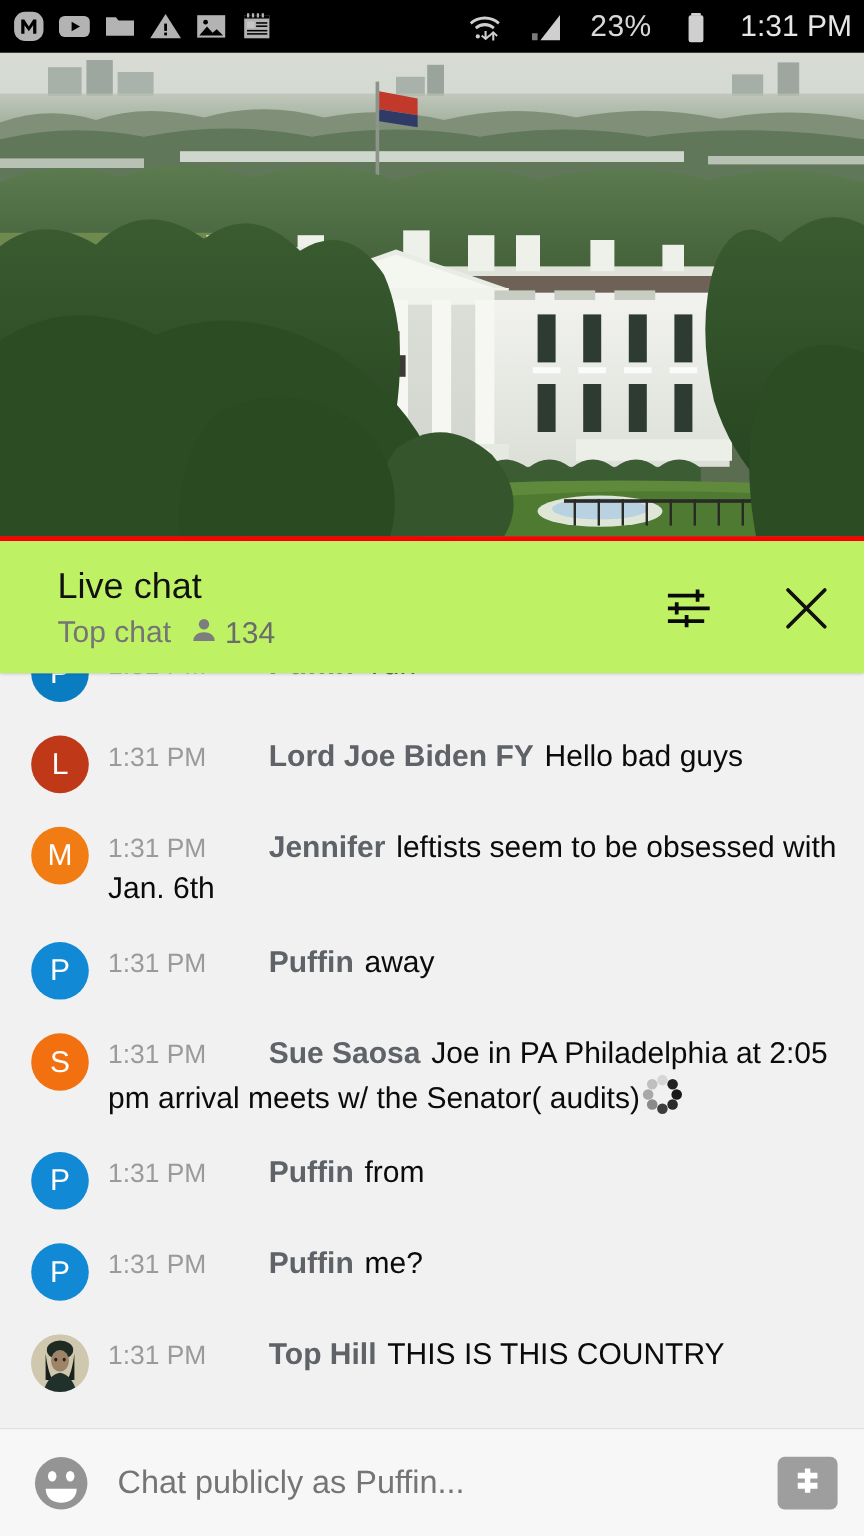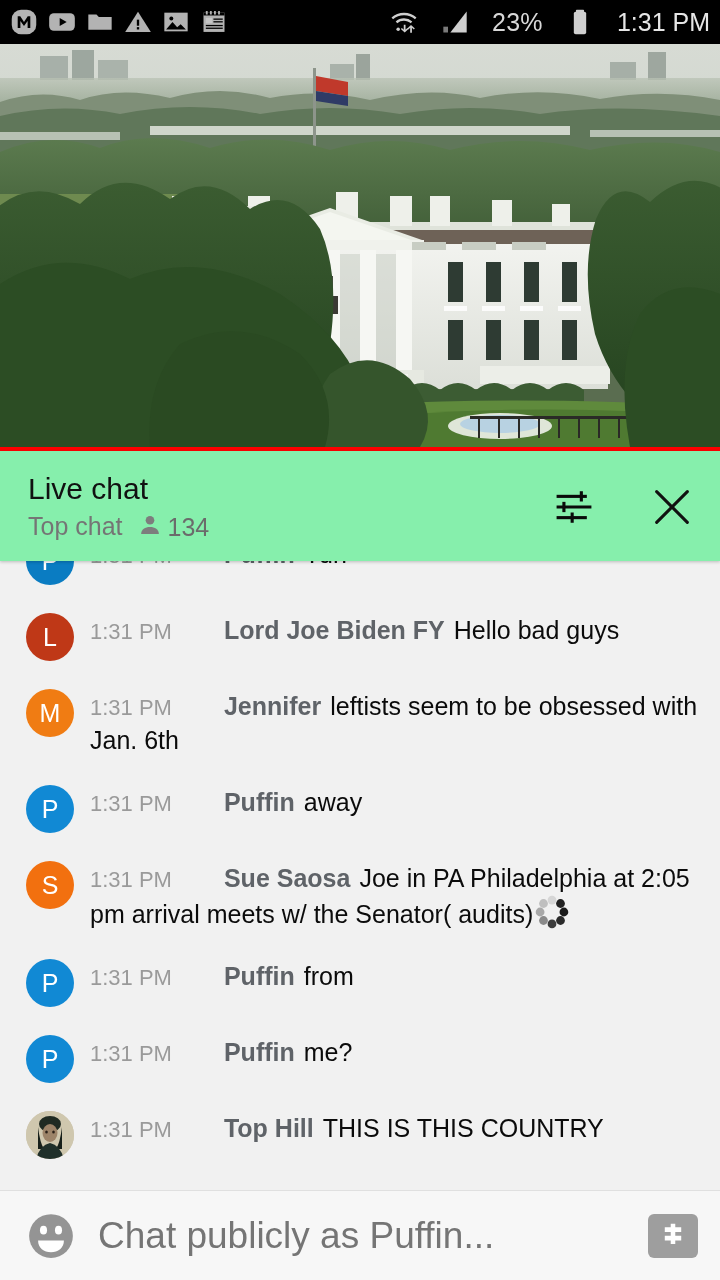--- a/index.html
+++ b/index.html
@@ -12,21 +12,21 @@
 
   
   .statusbar{
     position:absolute; top:0; left:0;
     width:720px; height:44px;
     background:#000;
     display:flex; align-items:center;
     padding:0 10px;
   }
   .sb-left{ display:flex; align-items:center; gap:10px; }
-  .sb-right{ margin-left:auto; display:flex; align-items:flex-start; gap:23px; }
+  .sb-right{ margin-left:auto; display:flex; align-items:flex-end; gap:23px; }
   .sb-ico{ width:28px; height:28px; display:block; }
   .sb-txt{ color:#d8d8d8; font-size:25px; letter-spacing:0.3px; }
   .sb-time{ color:#e6e6e6; font-size:25px; }
 
   
   .video{
     position:absolute; top:44px; left:0;
     width:720px; height:407px;
     overflow:hidden;
     background:#5a6d50;
@@ -34,25 +34,25 @@
   .video svg{ display:block; width:720px; height:403px; }
   .progress{
     position:absolute; left:0; bottom:0;
     width:720px; height:4px; background:#ff0000;
   }
 
   
   .chat-header{
     position:absolute; top:451px; left:0;
     width:720px; height:110px;
-    background:#86efac;
+    background:#bef264;
     z-index:5;
     box-shadow:0 1px 3px rgba(0,0,0,0.22);
     display:flex; align-items:flex-start;
-    padding:22px 24px 0 28px;
+    padding:22px 24px 0 48px;
   }
   .ch-titles{ display:flex; flex-direction:column; gap:7px; }
   .ch-title{ font-size:30px; color:#111; line-height:1.05; }
   .ch-sub{ display:flex; align-items:center; gap:14px; }
   .ch-topchat{ font-size:25px; color:#757575; }
   .ch-count{ display:flex; align-items:flex-end; gap:5px; }
   .ch-count-num{ font-size:25px; color:#6b6b6b; }
   .ch-actions{ margin-left:auto; display:flex; align-items:center; gap:50px; padding-top:10px; }
   .ch-btn{ width:48px; height:48px; display:flex; align-items:center; justify-content:center; cursor:pointer; }
 
@@ -97,21 +97,21 @@
     position:absolute; bottom:0; left:0;
     width:720px; height:90px;
     background:#f7f7f7;
     border-top:1px solid #e0e0e0;
     display:flex; align-items:center;
     padding:0 22px 0 26px;
   }
   .emoji-btn{ width:50px; height:50px; flex:0 0 50px; cursor:pointer; }
   .chat-input{
     flex:1; margin-left:22px;
-    font-size:37px; color:#9b9b9b;
+    font-size:27px; color:#9b9b9b;
     border:none; outline:none; background:transparent;
     font-family:"Liberation Sans", sans-serif;
   }
   .money-btn{
     width:50px; height:44px; border-radius:6px;
     background:#9e9e9e;
     display:flex; align-items:center; justify-content:center;
     cursor:pointer; flex:0 0 50px;
   }
 </style>

